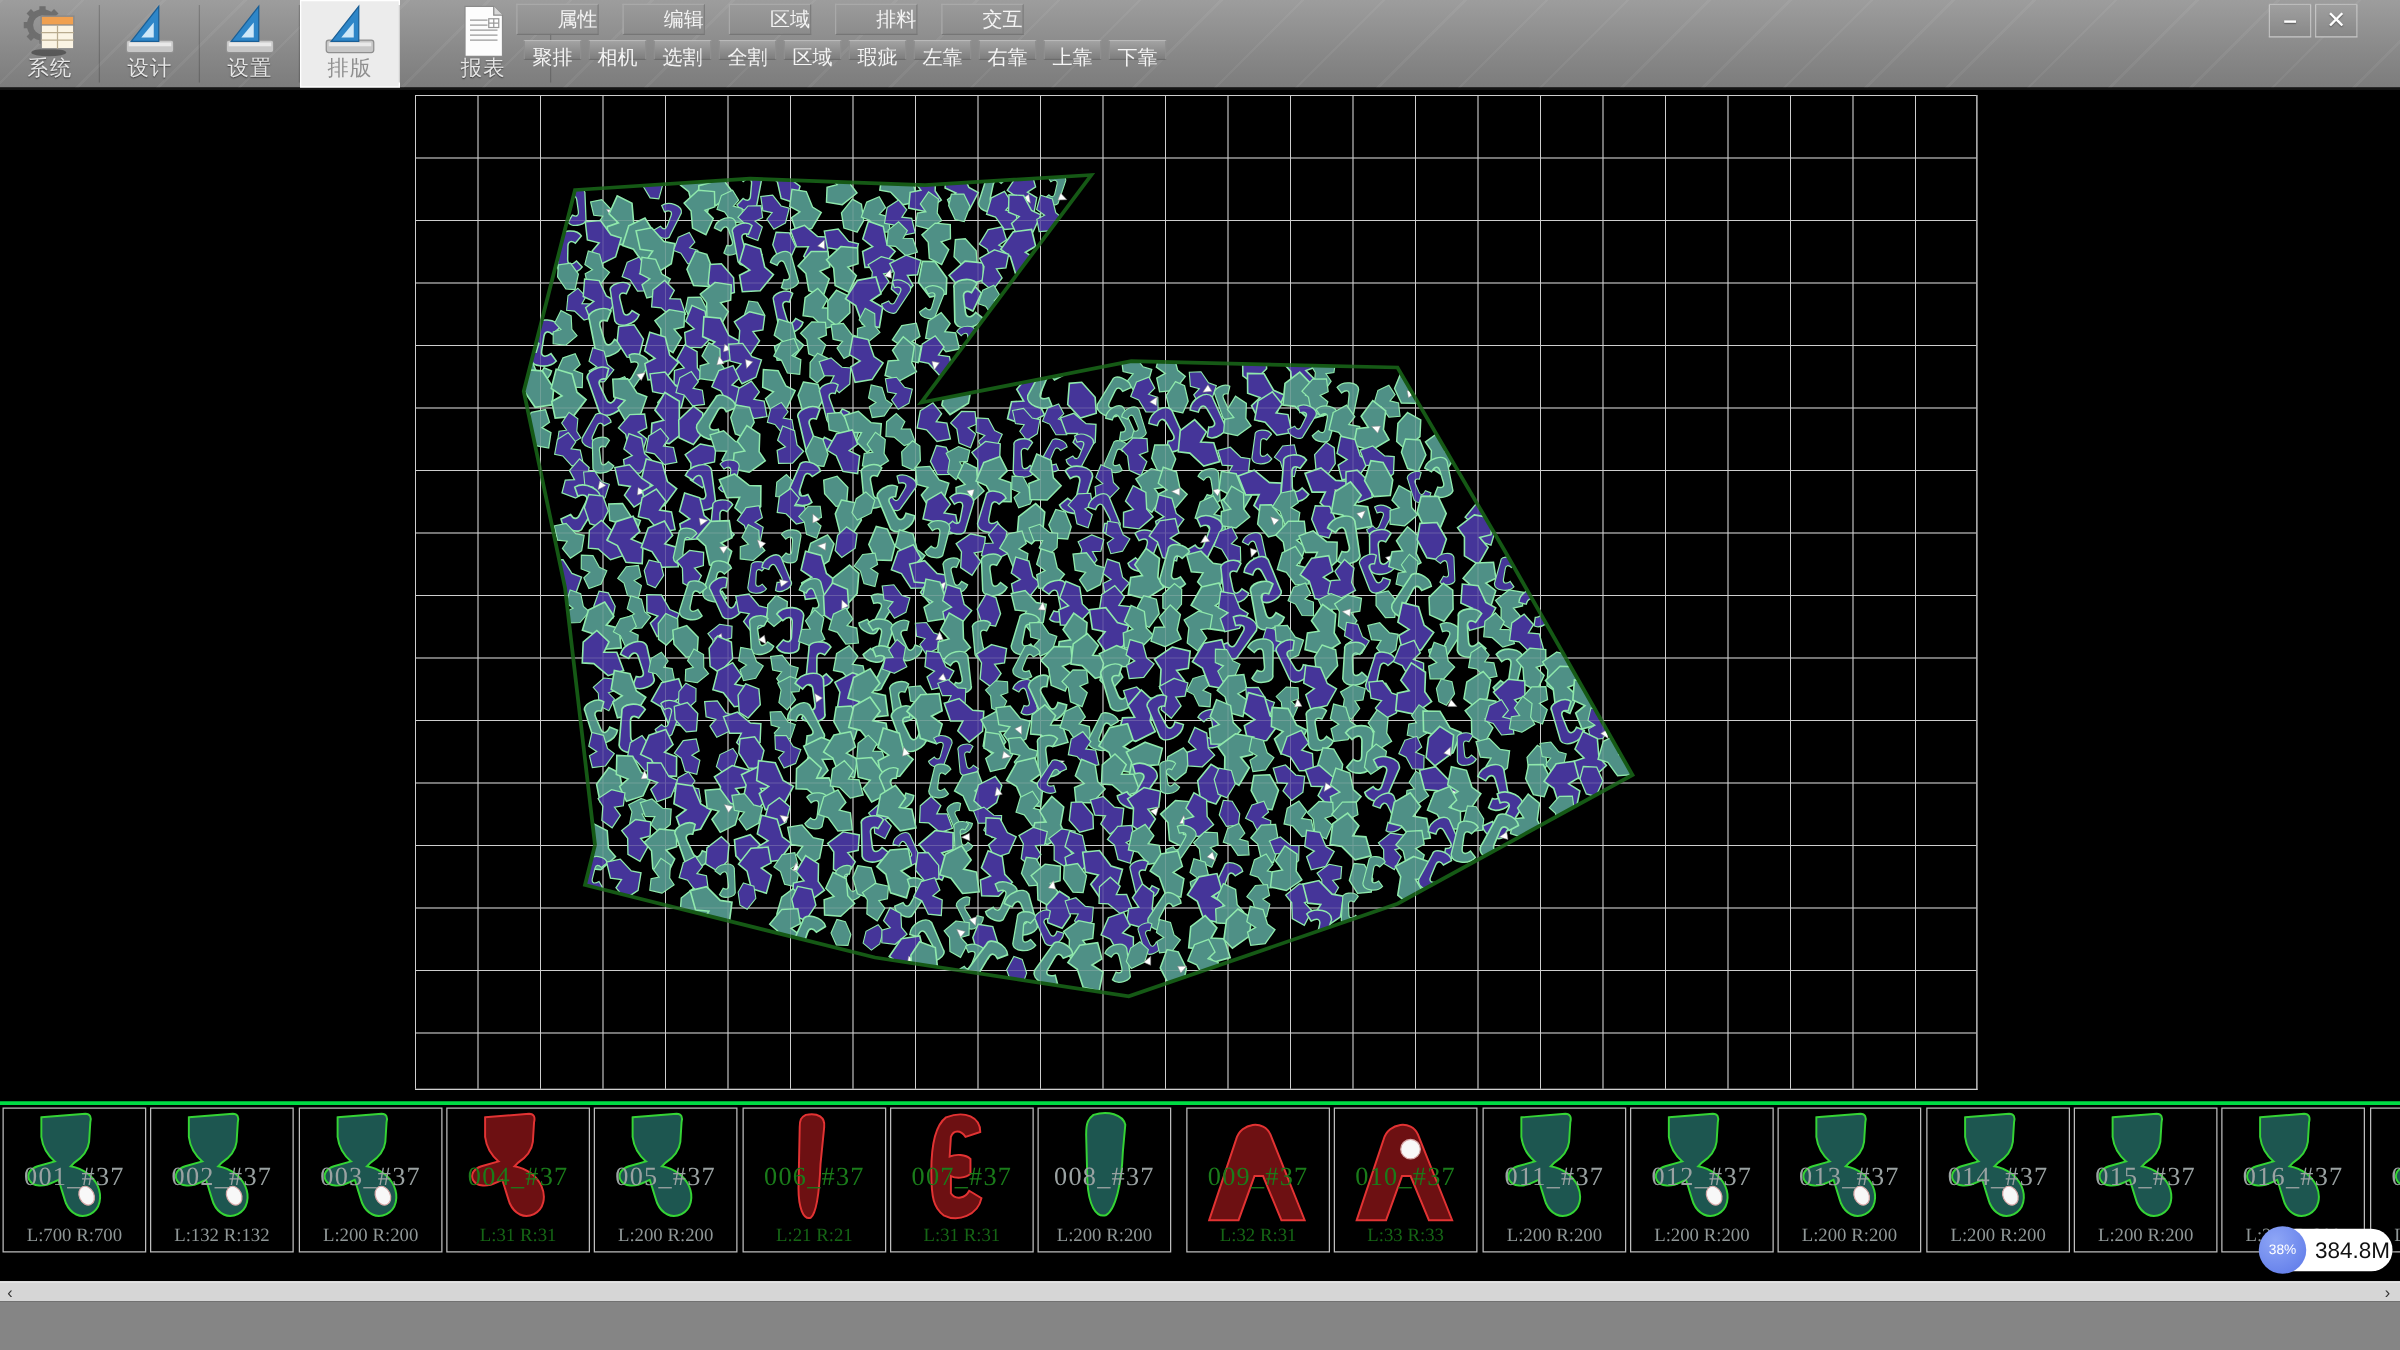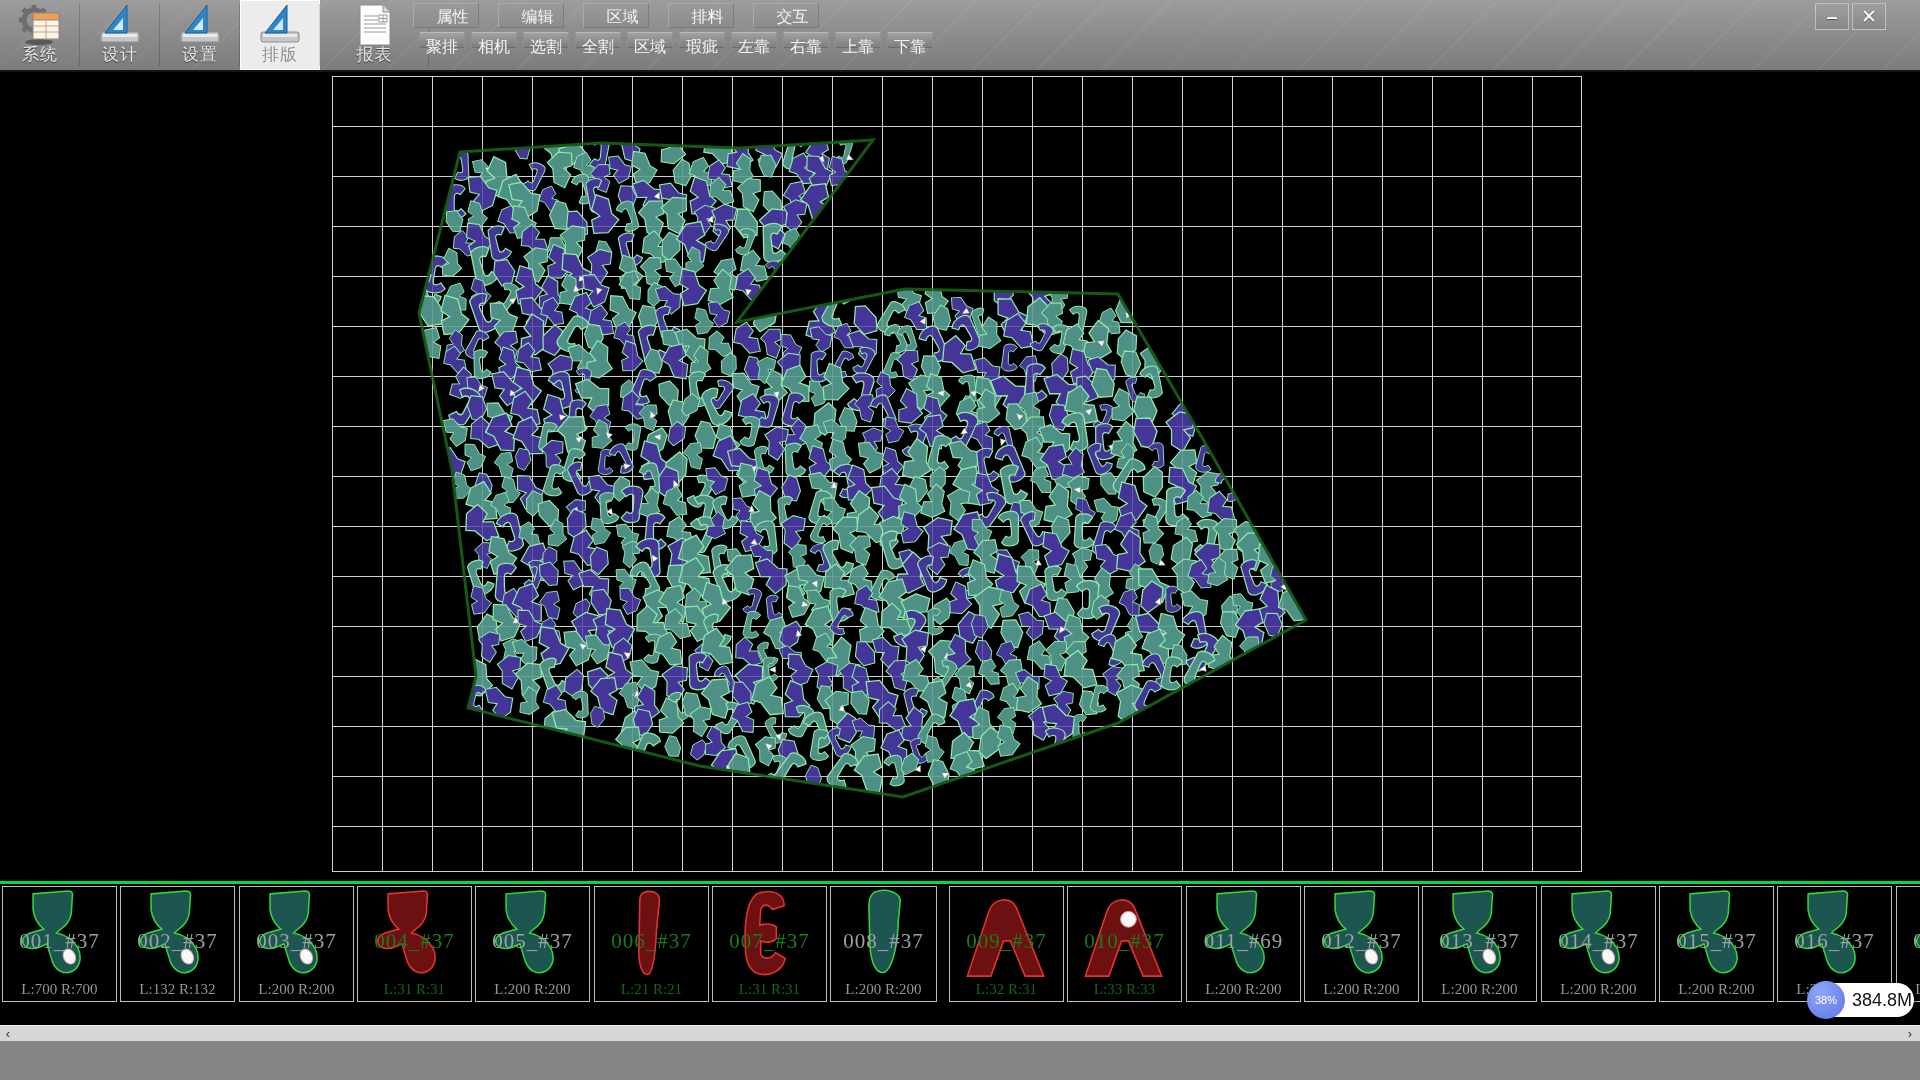--- a/index.html
+++ b/index.html
@@ -13,21 +13,21 @@
     background:repeating-linear-gradient(135deg,rgba(255,255,255,.05) 0 2px,transparent 2px 46px);
     pointer-events:none;}
   .module{position:absolute;top:0;height:70px;width:80px;text-align:center;cursor:default;}
   .module .sep{position:absolute;right:0;top:4px;bottom:4px;width:1px;background:rgba(0,0,0,.18);}
   .module.active{background:#ececec;box-shadow:inset 0 0 0 1px #fff;}
   .module .micon{position:absolute;left:50%;top:3px;transform:translateX(-50%);width:46px;height:44px;}
   .module .mlabel{position:absolute;left:0;right:0;bottom:4px;font-size:17px;color:#e6e6e6;
     text-shadow:0 1px 1px rgba(40,40,40,.8);letter-spacing:1px;}
   .module.active .mlabel{color:#8f8f8f;text-shadow:none;}
   .tabrow{position:absolute;left:413px;top:3px;height:25px;display:flex;gap:19px;}
-  .tabbtn{width:66px;height:25px;line-height:25px;text-align:center;color:#f4f4f4;font-size:16px;
+  .tabbtn{width:66px;height:25px;line-height:25px;text-align:right;color:#f4f4f4;font-size:16px;
     background:linear-gradient(#9a9a9a,#8c8c8c);
     border:1px solid #a9a9a9;border-bottom-color:#767676;border-right-color:#7d7d7d;box-sizing:border-box;padding-left:13px;}
   .toolrow{position:absolute;left:419px;top:32px;height:27px;display:flex;gap:6px;}
   .toolbtn{width:46px;height:16px;line-height:27px;text-align:center;color:#f5f5f5;font-size:16px;
     background:linear-gradient(#a2a2a2,#7e7e7e);
     border:1px solid #8f8f8f;border-top-color:#b9b9b9;border-bottom-color:#6c6c6c;box-sizing:border-box;}
   .winbtn{position:absolute;top:3px;width:34px;height:27px;line-height:26px;text-align:center;
     color:#fff;font-size:19px;font-weight:bold;background:linear-gradient(#9f9f9f,#888);
     border:1px solid rgba(230,230,230,.55);box-sizing:border-box;text-shadow:0 1px 1px #555;}
   #btn-min{right:71px;}#btn-close{right:34px;}
@@ -112,21 +112,21 @@
       <div class="module active" style="left: 240px;">
         <div class="micon"><svg viewBox="0 0 46 44" width="46" height="44">
             <rect x="4" y="29" width="38" height="10" rx="2" fill="#c7c7c7" stroke="#8f8f8f"></rect>
             <rect x="6" y="31" width="34" height="3" fill="#e9e9e9"></rect>
             <polygon points="30,2 30,30 8,30" fill="#2e86c8" stroke="#1b5f96"></polygon>
             <polygon points="26,15 26,27 16,27" fill="#cfe8f8"></polygon>
           </svg></div>
         <div class="mlabel">排版</div>
         <div class="sep"></div>
       </div>
-      <div class="module" style="left: 320px; padding-left: 29px;">
+      <div class="module" style="left: 332px; padding-left: 29px;">
         <div class="micon"><svg viewBox="0 0 46 44" width="46" height="44">
             <path d="M8,2 H31 L38,9 V42 H8 Z" fill="#fdfdfd" stroke="#8a8a8a"></path>
             <path d="M31,2 L31,9 L38,9" fill="#d8d8d8" stroke="#8a8a8a"></path>
             <path d="M12,13 H26 M12,17 H26 M12,21 H34 M12,25 H34 M12,29 H34" stroke="#9a9a9a" fill="none"></path>
             <rect x="27" y="12" width="8" height="7" fill="#fff" stroke="#9a9a9a"></rect>
             <path d="M27,15.5 H35 M31,12 V19" stroke="#9a9a9a"></path>
           </svg></div>
         <div class="mlabel">报表</div>
         <div class="sep"></div>
       </div>
@@ -1012,21 +1012,21 @@
         <path d="M7,90 L29,24 C33,10 52,8 57,20 L85,90 L66,90 L51,54 L44,54 L31,90 Z" fill="#6d1012" stroke="#e23333" stroke-width="1.6"></path>
         <circle cx="51" cy="32" r="8" fill="#f8f8f8" stroke="#d8a8a8"></circle>
       </svg>
       <div class="pname lbl-green">010_#37</div>
       <div class="plr lr-green">L:33 R:33</div>
     </div>
     <div class="cell" style="left: 1186px; width: 115px;">
       <svg width="111" height="94" viewBox="0 0 96 96">
         <path d="M20,6 L56,3 C60,3 61,6 60,10 L59,26 C58,34 53,39 47,43 L44,46 C54,48 62,54 66,62 C70,71 68,81 60,85 C52,89 44,85 40,76 C38,70 36,63 34,57 L30,59 C22,63 13,63 10,57 C8,52 11,48 17,46 L31,42 C25,37 21,30 20,22 Z" fill="#1d5650" stroke="#35d435" stroke-width="1.6"></path>
       </svg>
-      <div class="pname lbl-gray">011_#69</div>
+      <div class="pname lbl-gray">011_#37</div>
       <div class="plr lr-gray">L:200 R:200</div>
     </div>
     <div class="cell" style="left: 1304px; width: 115px;">
       <svg width="111" height="94" viewBox="0 0 96 96">
         <path d="M20,6 L56,3 C60,3 61,6 60,10 L59,26 C58,34 53,39 47,43 L44,46 C54,48 62,54 66,62 C70,71 68,81 60,85 C52,89 44,85 40,76 C38,70 36,63 34,57 L30,59 C22,63 13,63 10,57 C8,52 11,48 17,46 L31,42 C25,37 21,30 20,22 Z" fill="#1d5650" stroke="#35d435" stroke-width="1.6"></path>
         <ellipse cx="57" cy="70" rx="6" ry="8" transform="rotate(-25 57 70)" fill="#f8f8f8" stroke="#d8a8a8"></ellipse>
       </svg>
       <div class="pname lbl-gray">012_#37</div>
       <div class="plr lr-gray">L:200 R:200</div>
     </div>

